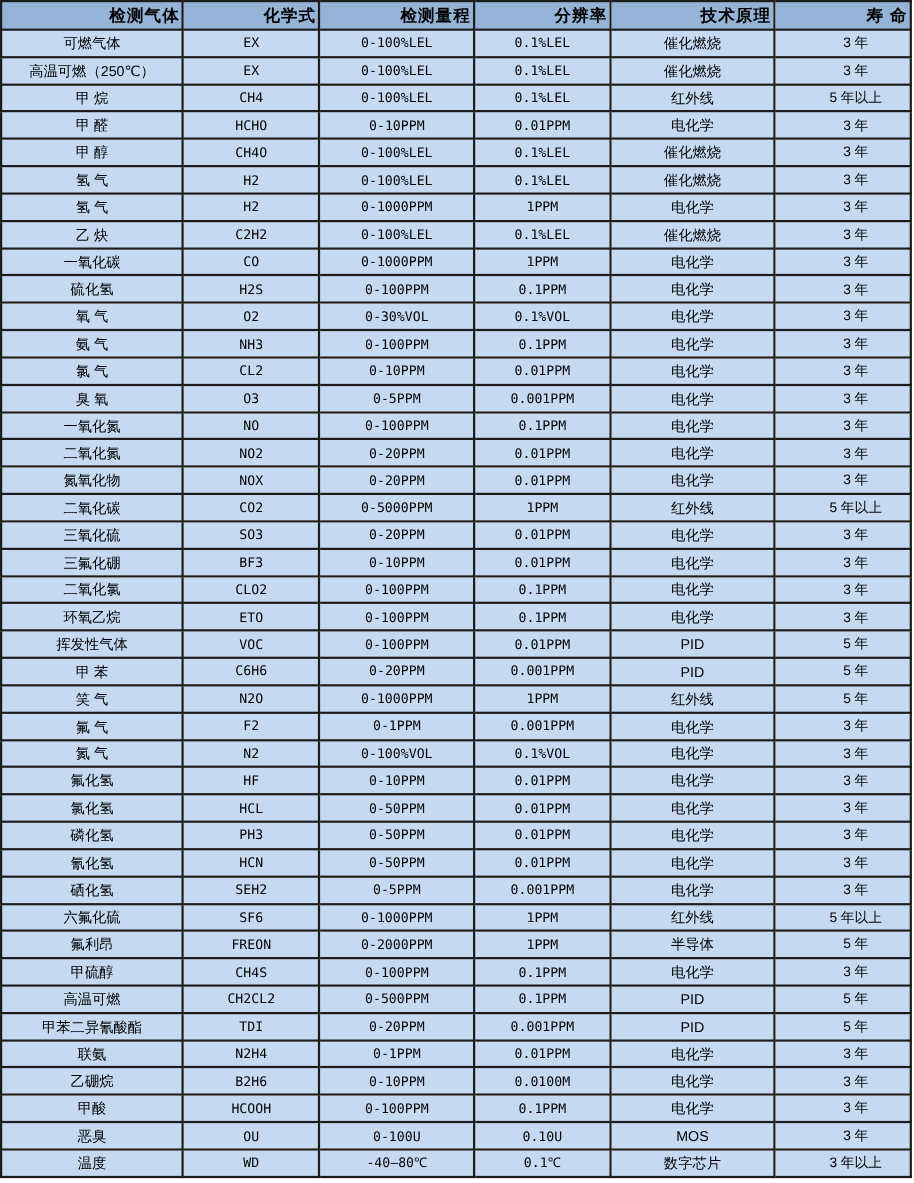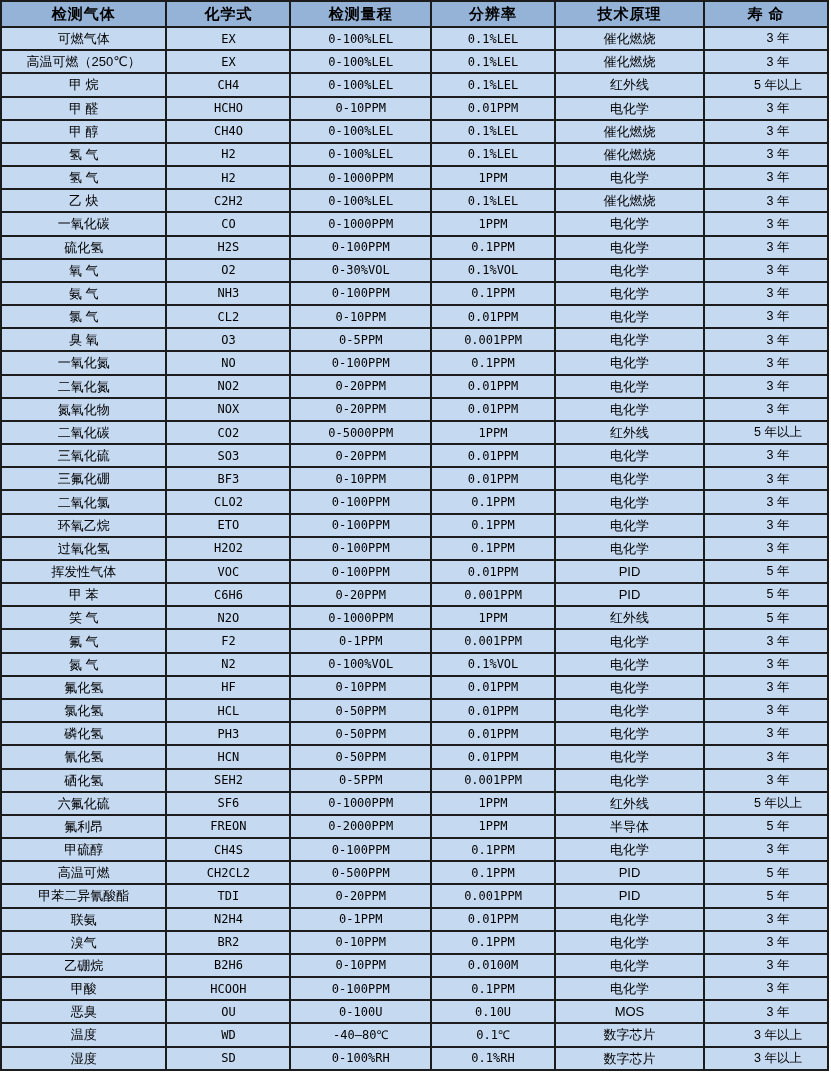--- a/index.html
+++ b/index.html
@@ -30,20 +30,21 @@
     color: #000000;
     overflow: hidden;
     white-space: nowrap;
   }
   table.spec thead th {
     background: #95b3d7;
     font-size: 15px;
     font-weight: bold;
     height: 24px;
     letter-spacing: 1px;
+    text-align: right;
   }
   table.spec tbody td {
     background: #c5d9f1;
     font-size: 13px;
     line-height: 1;
   }
   
   table.spec tbody td:nth-child(2),
   table.spec tbody td:nth-child(3),
   table.spec tbody td:nth-child(4) {
@@ -255,28 +256,20 @@
         </tr>
         <tr>
           <td>环氧乙烷</td>
           <td>ETO</td>
           <td>0-100PPM</td>
           <td>0.1PPM</td>
           <td>电化学</td>
           <td>3 年</td>
         </tr>
         <tr>
-          <td>过氧化氢</td>
-          <td>H2O2</td>
-          <td>0-100PPM</td>
-          <td>0.1PPM</td>
-          <td>电化学</td>
-          <td>3 年</td>
-        </tr>
-        <tr>
           <td>挥发性气体</td>
           <td>VOC</td>
           <td>0-100PPM</td>
           <td>0.01PPM</td>
           <td>PID</td>
           <td>5 年</td>
         </tr>
         <tr>
           <td>甲 苯</td>
           <td>C6H6</td>
@@ -387,28 +380,20 @@
           <td>0-20PPM</td>
           <td>0.001PPM</td>
           <td>PID</td>
           <td>5 年</td>
         </tr>
         <tr>
           <td>联氨</td>
           <td>N2H4</td>
           <td>0-1PPM</td>
           <td>0.01PPM</td>
-          <td>电化学</td>
-          <td>3 年</td>
-        </tr>
-        <tr>
-          <td>溴气</td>
-          <td>BR2</td>
-          <td>0-10PPM</td>
-          <td>0.1PPM</td>
           <td>电化学</td>
           <td>3 年</td>
         </tr>
         <tr>
           <td>乙硼烷</td>
           <td>B2H6</td>
           <td>0-10PPM</td>
           <td>0.0100M</td>
           <td>电化学</td>
           <td>3 年</td>
@@ -430,23 +415,15 @@
           <td>3 年</td>
         </tr>
         <tr>
           <td>温度</td>
           <td>WD</td>
           <td>-40—80℃</td>
           <td>0.1℃</td>
           <td>数字芯片</td>
           <td>3 年以上</td>
         </tr>
-        <tr>
-          <td>湿度</td>
-          <td>SD</td>
-          <td>0-100%RH</td>
-          <td>0.1%RH</td>
-          <td>数字芯片</td>
-          <td>3 年以上</td>
-        </tr>
       </tbody>
   </table>
 </div>
 
 </body></html>

